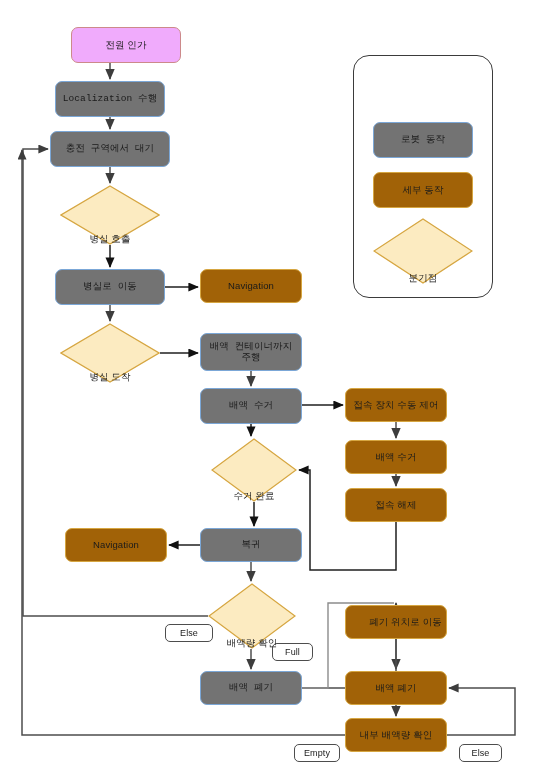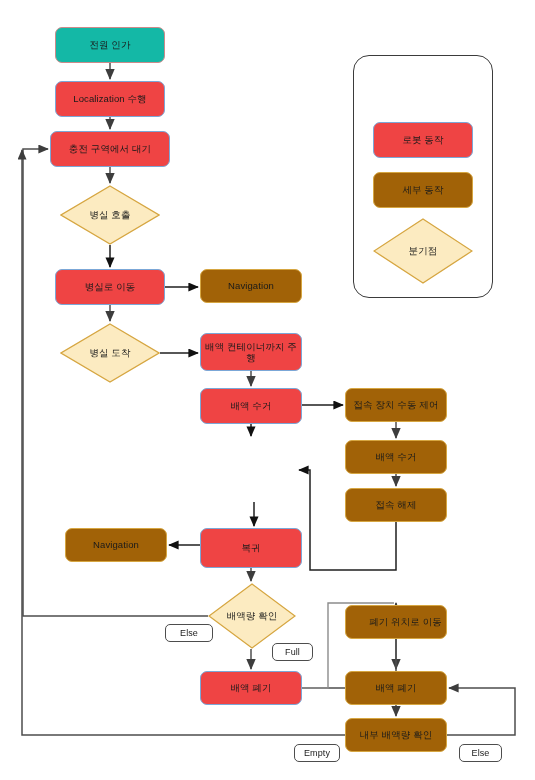--- a/index.html
+++ b/index.html
@@ -35,35 +35,35 @@
     font-size: 9.5px;
     line-height: 1.18;
     color: #1a1a1a;
     padding: 1px 3px;
     letter-spacing: 0.1px;
   }
   .rbox {
     border-radius: 7px;
     border: 1px solid #000;
   }
-  .n-red   { background: #14b8a6; border-color: #cc8a8a; }
-  .n-blue  { background: #ef4444; border-color: #7ba7d7; }
+  .n-red   { background: #f0abfc; border-color: #cc8a8a; margin-left: 16px; }
+  .n-blue  { background: #737373; border-color: #7ba7d7; font-family: Liberation Mono, monospace; }
   .n-orange{ background: #a16207; border-color: #d6a641; }
   .n-label {
     background: #ffffff;
     border: 1px solid #4d4d4d;
     border-radius: 5px;
     font-size: 9px;
     color: #1a1a1a;
     padding: 8px;
   }
   .diamond {
     position: absolute;
     display: flex;
-    align-items: center;
+    align-items: flex-end;
     justify-content: center;
   }
   .diamond .dshape {
     position: absolute;
     left: 0; top: 0;
     width: 100%; height: 100%;
   }
   .diamond .dtext {
     position: relative;
     z-index: 2;
@@ -177,22 +177,28 @@
       </svg>
     <span class="dtext">병실 도착</span>
   </div>
 
   <div class="node rbox n-blue" style="left:200px; top:333px; width:102px; height:38px;">배액 컨테이너까지 주행</div>
   <div class="node rbox n-blue" style="left:200px; top:388px; width:102px; height:36px;">배액 수거</div>
   <div class="node rbox n-orange" style="left:345px; top:388px; width:102px; height:34px;">접속 장치 수동 제어</div>
   <div class="node rbox n-orange" style="left:345px; top:440px; width:102px; height:34px;">배액 수거</div>
   <div class="node rbox n-orange" style="left:345px; top:488px; width:102px; height:34px;">접속 해제</div>
 
-
-  <div class="node rbox n-blue" style="left:200px; top:528px; width:102px; height:40px;">복귀</div>
+  <div class="diamond" style="left:211px; top:438px; width:86px; height:64px;">
+    <svg class="dshape" viewBox="0 0 86 64" preserveAspectRatio="none">
+        <polygon points="43,1 85,32 43,63 1,32" fill="#fcebc1" stroke="#d6a641" stroke-width="1.3"></polygon>
+      </svg>
+    <span class="dtext">수거 완료</span>
+  </div>
+
+  <div class="node rbox n-blue" style="left:200px; top:528px; width:102px; height:34px;">복귀</div>
   <div class="node rbox n-orange" style="left:65px;  top:528px; width:102px; height:34px;">Navigation</div>
 
   <div class="diamond" style="left:208px; top:583px; width:88px; height:66px;">
     <svg class="dshape" viewBox="0 0 88 66" preserveAspectRatio="none">
         <polygon points="44,1 87,33 44,65 1,33" fill="#fcebc1" stroke="#d6a641" stroke-width="1.3"></polygon>
       </svg>
     <span class="dtext">배액량 확인</span>
   </div>
 
   <div class="node rbox n-blue" style="left:200px; top:671px; width:102px; height:34px;">배액 폐기</div>

